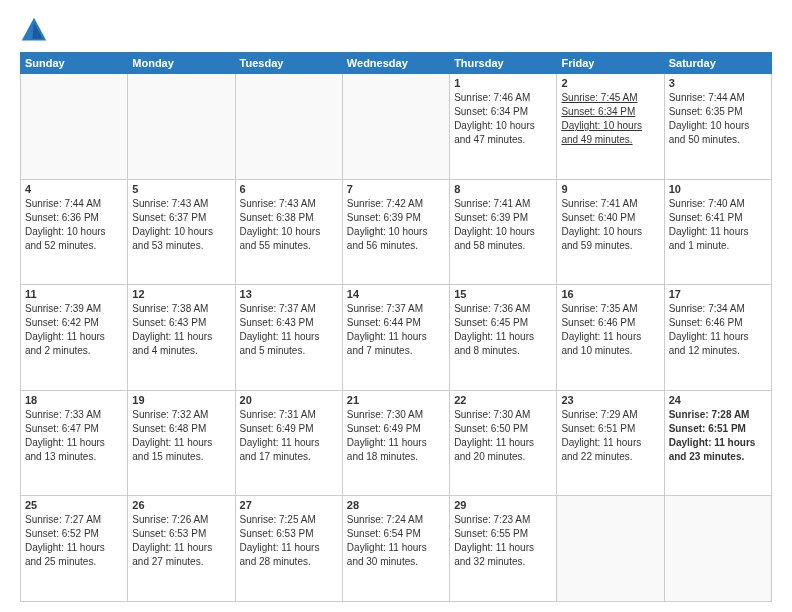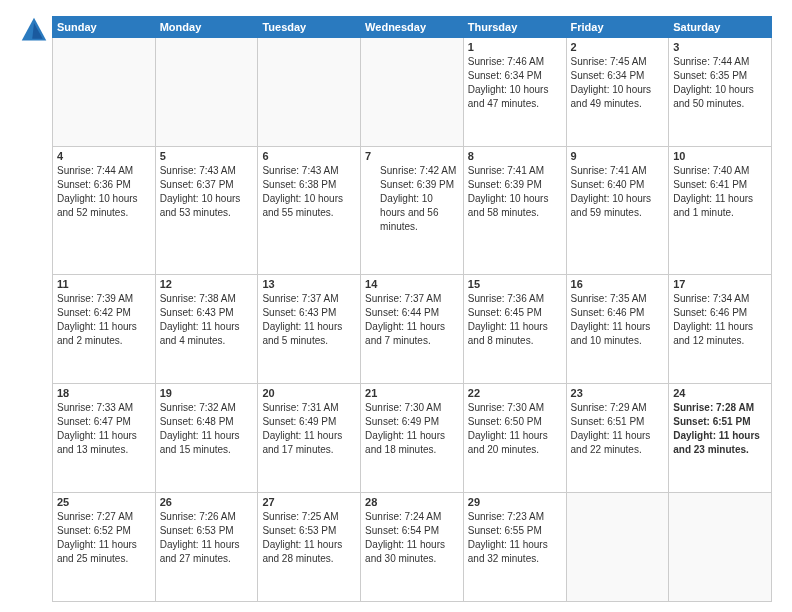--- a/index.html
+++ b/index.html
@@ -8,21 +8,21 @@
       background: #fff;
       width: 792px;
       height: 612px;
       overflow: hidden;
     }
     .page {
       width: 792px;
       height: 612px;
       padding: 16px 20px 10px 20px;
       display: flex;
-      flex-direction: row;
+      flex-direction: column;
     }
     .header {
       display: flex;
       justify-content: space-between;
       align-items: flex-start;
       margin-bottom: 8px;
     }
     .logo {
       display: flex;
       align-items: center;
@@ -140,21 +140,21 @@
           <td class="empty"></td>
           <td class="empty"></td>
           <td>
             <span class="day-number">1</span>
             <div class="day-info" style="white-space: pre-line;">Sunrise: 7:46 AM
 Sunset: 6:34 PM
 Daylight: 10 hours and 47 minutes.</div>
           </td>
           <td>
             <span class="day-number">2</span>
-            <div class="day-info" style="white-space: pre-line;">Sunrise: 7:45 AM
+            <div class="day-info" style="white-space: pre-line; text-decoration: underline;">Sunrise: 7:45 AM
 Sunset: 6:34 PM
 Daylight: 10 hours and 49 minutes.</div>
           </td>
           <td>
             <span class="day-number">3</span>
             <div class="day-info" style="white-space: pre-line;">Sunrise: 7:44 AM
 Sunset: 6:35 PM
 Daylight: 10 hours and 50 minutes.</div>
           </td>
         </tr>
@@ -172,21 +172,21 @@
 Daylight: 10 hours and 53 minutes.</div>
           </td>
           <td>
             <span class="day-number">6</span>
             <div class="day-info" style="white-space: pre-line;">Sunrise: 7:43 AM
 Sunset: 6:38 PM
 Daylight: 10 hours and 55 minutes.</div>
           </td>
           <td>
             <span class="day-number">7</span>
-            <div class="day-info" style="white-space: pre-line; margin-left: 15px;">Sunrise: 7:42 AM
+            <div class="day-info" style="white-space: pre-line;">Sunrise: 7:42 AM
 Sunset: 6:39 PM
 Daylight: 10 hours and 56 minutes.</div>
           </td>
           <td>
             <span class="day-number">8</span>
             <div class="day-info" style="white-space: pre-line;">Sunrise: 7:41 AM
 Sunset: 6:39 PM
 Daylight: 10 hours and 58 minutes.</div>
           </td>
           <td>

